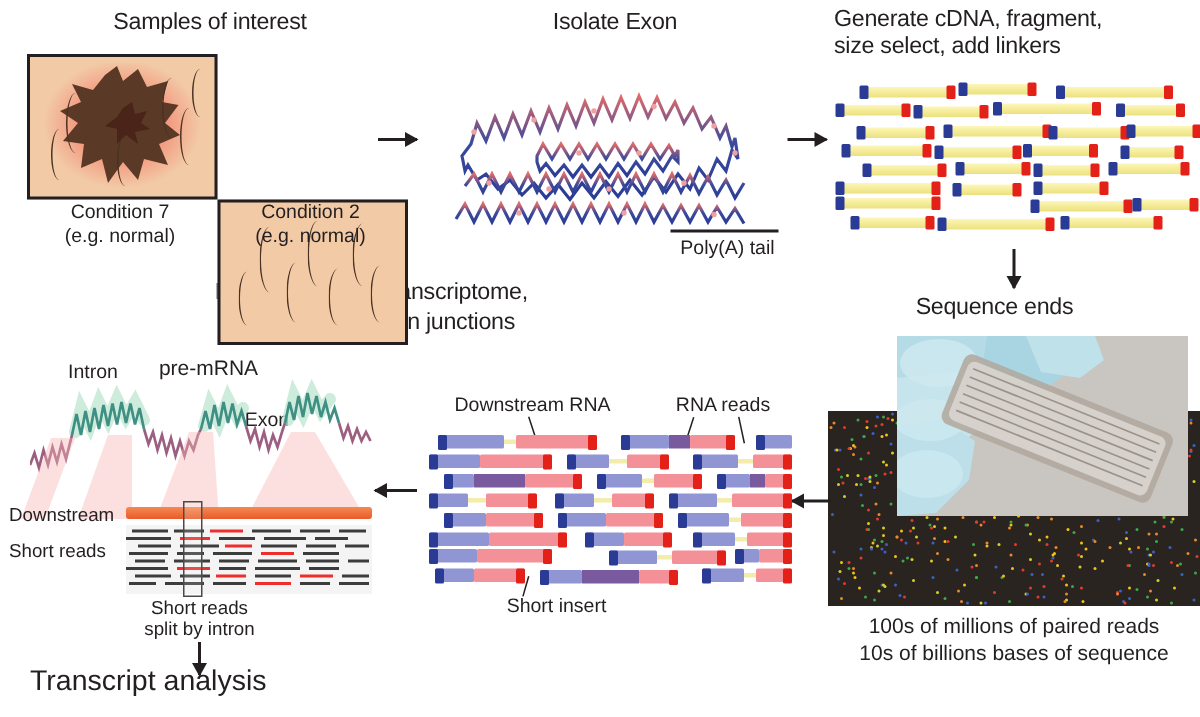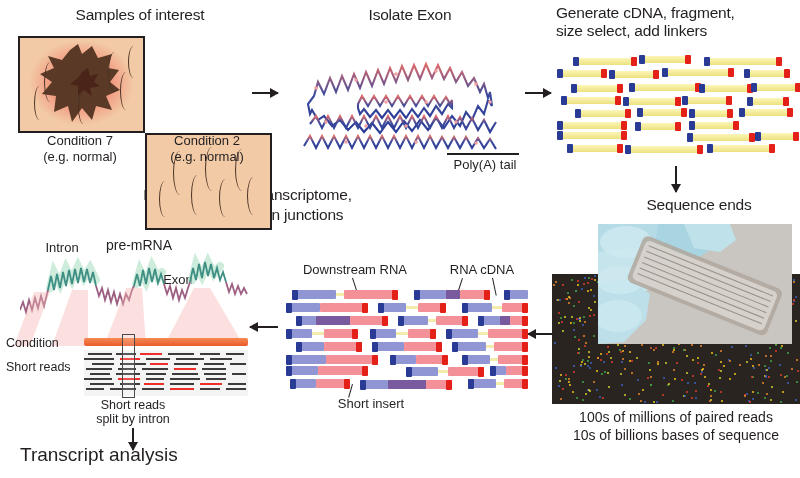--- a/index.html
+++ b/index.html
@@ -60,21 +60,21 @@
 </head>
 <body>
 
 <div class="abs hdr" style="left:20px;top:6px;width:240px;">Samples of interest</div>
 
 <div class="abs hdr" style="left:290px;top:6px;width:240px;">Isolate Exon</div>
 
 <div class="abs hdr" style="left:556px;top:4px;width:244px;text-align:left;">Generate cDNA, fragment,</div>
 <div class="abs hdr" style="left:556px;top:22px;width:244px;text-align:left;">size select, add linkers</div>
 
-<div class="abs hdr" style="left:599px;top:196px;width:200px;">Sequence ends</div>
+<div class="abs hdr" style="left:563px;top:196px;width:200px;">Sequence ends</div>
 
 <div class="abs hdr" style="left:85px;top:186px;width:325px;">Map to genome, transcriptome,</div>
 <div class="abs hdr" style="left:85px;top:206px;width:325px;">and predicted exon junctions</div>
 
 <div class="abs" style="left:20px;top:444px;width:250px;font-size:19px;text-align:left;">Transcript analysis</div>
 
 <div class="abs sample-box" style="left:18px;top:36px;width:123px;height:93px;">
   <div class="glow"></div>
   <svg width="123" height="93" style="position:absolute;left:0;top:0;">
     <path d="M50 12 L58 6 L62 16 L72 8 L78 20 L92 16 L88 30 L99 32 L90 44 L100 52
@@ -797,21 +797,21 @@
 </div>
 
 <div class="abs lbl" style="left:552px;top:410px;width:248px;font-size:14px;">100s of millions of paired reads</div>
 <div class="abs lbl" style="left:552px;top:428px;width:248px;font-size:14px;">10s of billions bases of sequence</div>
 
 <div class="arrow-l" style="left:528px;top:333px;width:26px;"></div>
 
 <div class="abs lbl" style="left:290px;top:262px;width:130px;font-size:13px;">Downstream RNA</div>
 <div class="abs leader" style="left:352px;top:278px;height:16px;transform:rotate(-18deg);"></div>
 
-<div class="abs lbl" style="left:432px;top:262px;width:100px;font-size:13px;">RNA cDNA</div>
+<div class="abs lbl" style="left:432px;top:262px;width:100px;font-size:13px;">RNA reads</div>
 <div class="abs leader" style="left:462px;top:278px;height:18px;transform:rotate(18deg);"></div>
 <div class="abs leader" style="left:492px;top:278px;height:18px;transform:rotate(-12deg);"></div>
 
 <div class="abs" style="left:286px;top:290px;width:242px;height:104px;">
 
   <div class="pr" style="left:6px;top:0;width:106px;">
     <div class="l" style="width:44px;"></div>
       <div class="ins" style="left:44px;width:8px;"></div>
     <div class="r" style="left:52px;width:54px;"></div>
       <div class="cb"></div>
@@ -1011,21 +1011,21 @@
 
 <svg class="abs" style="left:14px;top:288px;" width="250" height="62" viewBox="0 0 250 62">
   <g fill="rgba(247,180,178,.42)">
     <polygon points="20,4 36,4 16,58 0,58"></polygon>
     <polygon points="58,2 74,2 74,58 38,58"></polygon>
     <polygon points="112,0 128,0 132,58 90,58"></polygon>
     <polygon points="180,0 196,0 230,58 150,58"></polygon>
   </g>
 </svg>
 
-<div class="abs lbl" style="left:6px;top:336px;width:80px;font-size:12.5px;text-align:left;">Condition</div>
+<div class="abs lbl" style="left:6px;top:336px;width:80px;font-size:12.5px;text-align:left;">Downstream</div>
 <div class="abs transcript" style="left:84px;top:338px;width:164px;"></div>
 
 <div class="abs lbl" style="left:6px;top:360px;width:82px;font-size:12.5px;text-align:left;">Short reads</div>
 
 <div class="abs treads" style="left:84px;top:350px;width:164px;height:46px;">
 
   <div class="sread" style="left:4px;top:3px;width:24px;"></div>
   <div class="sread" style="left:32px;top:3px;width:20px;"></div>
   <div class="sread red" style="left:56px;top:3px;width:22px;"></div>
   <div class="sread" style="left:84px;top:3px;width:26px;"></div>

